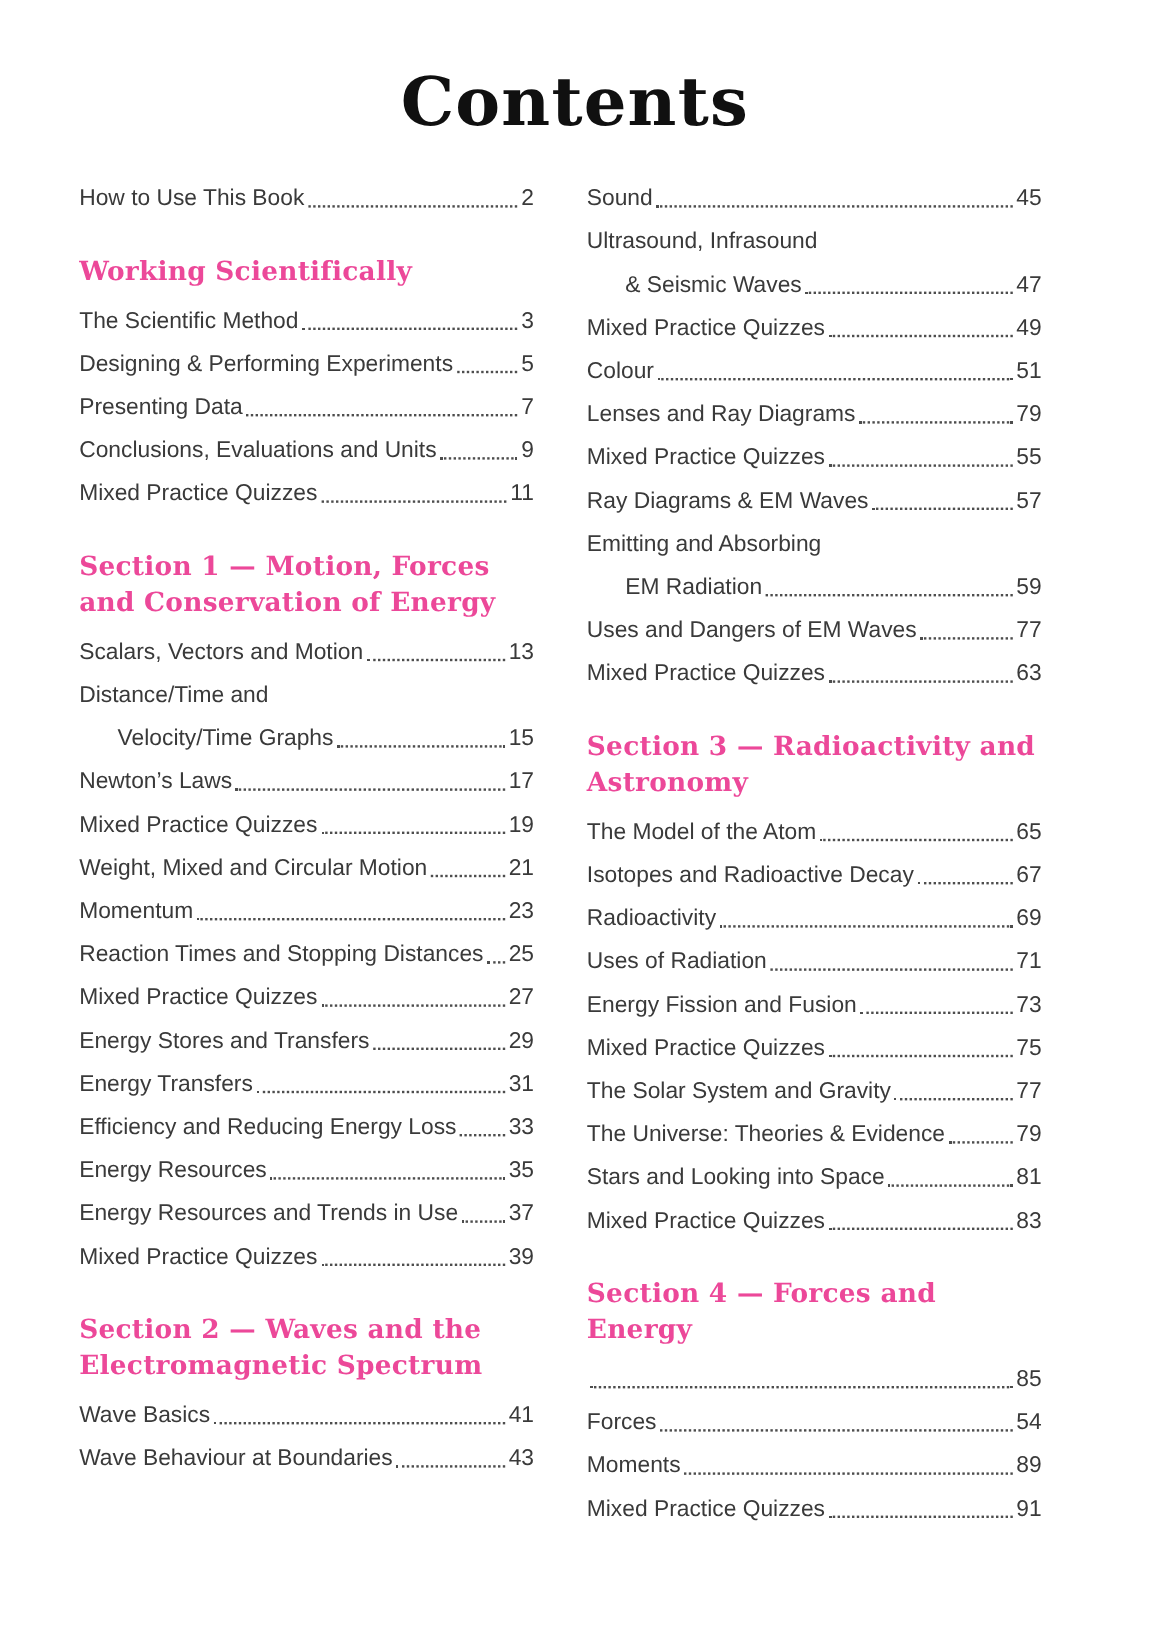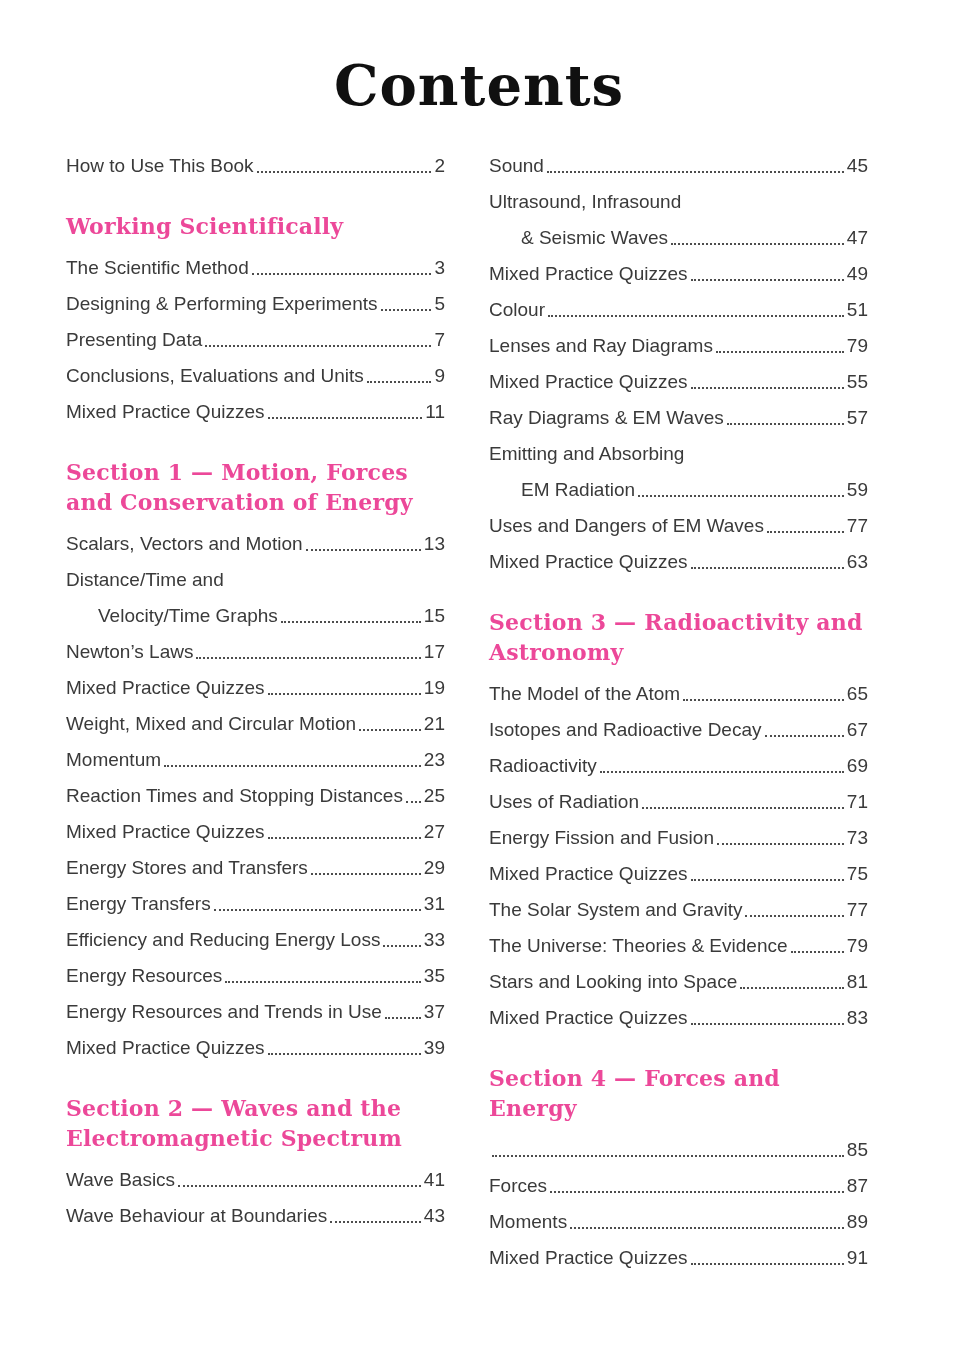--- a/index.html
+++ b/index.html
@@ -286,21 +286,21 @@
           <span class="pagenum">83</span>
         </div>
         <h2 class="toc-heading">Section 4 — Forces and Energy</h2>
         <div class="toc-entry">
           <span class="dots"></span>
           <span class="pagenum">85</span>
         </div>
         <div class="toc-entry">
           <span class="label">Forces</span>
           <span class="dots"></span>
-          <span class="pagenum">87</span>
+          <span class="pagenum">54</span>
         </div>
         <div class="toc-entry">
           <span class="label">Moments</span>
           <span class="dots"></span>
           <span class="pagenum">89</span>
         </div>
         <div class="toc-entry">
           <span class="label">Mixed Practice Quizzes</span>
           <span class="dots"></span>
           <span class="pagenum">91</span>

